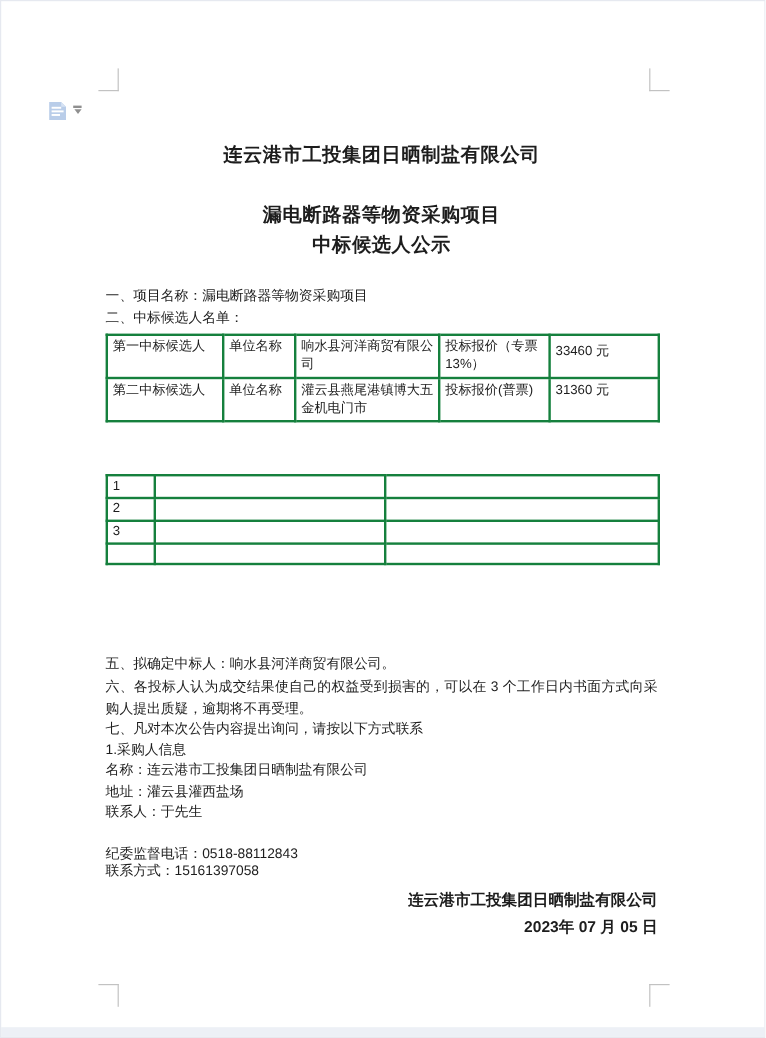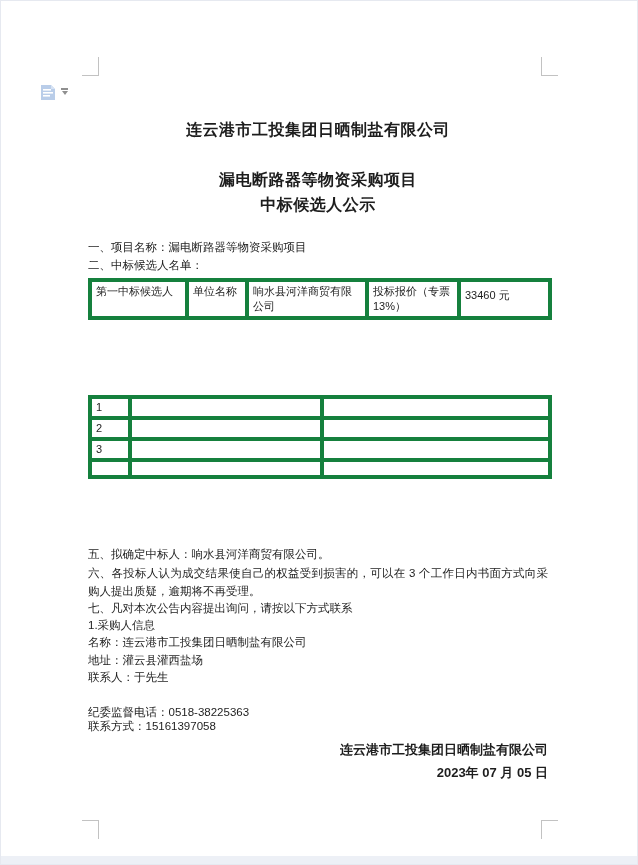--- a/index.html
+++ b/index.html
@@ -31,21 +31,21 @@
 
   .content { position: absolute; left: 88px; top: 0; width: 460px; }
   .abs { position: absolute; left: 0; margin-top: 35px; }
 
   .doc-title { width: 460px; text-align: center; font-weight: bold; font-size: 16px;
     letter-spacing: 0.5px; line-height: 18px; }
   .para { font-size: 11.5px; line-height: 15px; width: 460px; }
   .para.wrap { text-align: justify; line-height: 18px; }
 
   table { border-collapse: collapse; table-layout: fixed; width: 460px; background: #fff; }
-  td, th { border: 4px solid #15803d; font-size: 11px; line-height: 15px;
+  td, th { border: 2px solid #15803d; font-size: 11px; line-height: 15px;
     padding: 2px 4px; vertical-align: top; text-align: left; font-weight: normal; }
   .t2 td, .t2 th { height: 17px; padding: 1px 4px; }
 
   .sig { width: 460px; text-align: right; font-weight: bold; font-size: 13px; line-height: 16px; }
 </style>
 </head>
 <body>
 
 <div class="page">
 
@@ -88,20 +88,27 @@
           <col style="width:91px">
       </colgroup>
       <tbody>
         <tr style="height:34px">
           <td>第一中标候选人</td>
           <td>单位名称</td>
           <td>响水县河洋商贸有限公司</td>
           <td>投标报价（专票13%）</td>
           <td style="padding-top:6px">33460 元</td>
         </tr>
+        <tr style="height:34px">
+          <td>第二中标候选人</td>
+          <td>单位名称</td>
+          <td>灌云县燕尾港镇博大五金机电门市</td>
+          <td>投标报价(普票)</td>
+          <td>31360 元</td>
+        </tr>
       </tbody>
     </table>
 
     <div class="para abs" style="top:361px">三、无效标名单及原因</div>
 
     <table class="t2" style="position:absolute; top:395px">
       <colgroup>
         <col style="width:40px">
           <col style="width:192px">
           <col style="width:228px">
@@ -132,21 +139,21 @@
 
     <div class="para abs" style="top:512px">五、拟确定中标人：响水县河洋商贸有限公司。</div>
     <div class="para wrap abs" style="top:529px">六、各投标人认为成交结果使自己的权益受到损害的，可以在 3 个工作日内书面方式向采购人提出质疑，逾期将不再受理。</div>
     <div class="para abs" style="top:566px">七、凡对本次公告内容提出询问，请按以下方式联系</div>
 
     <div class="para abs" style="top:583px">1.采购人信息</div>
     <div class="para abs" style="top:600px">名称：连云港市工投集团日晒制盐有限公司</div>
     <div class="para abs" style="top:618px">地址：灌云县灌西盐场</div>
     <div class="para abs" style="top:635px">联系人：于先生</div>
     <div class="para abs" style="top:684px">联系方式：15161397058</div>
-    <div class="para abs" style="top:670px">纪委监督电话：0518-38225363</div>
+    <div class="para abs" style="top:670px">纪委监督电话：0518-88112843</div>
 
     <div class="sig abs" style="top:707px">连云港市工投集团日晒制盐有限公司</div>
     <div class="sig abs" style="top:730px">2023年 07 月 05 日</div>
 
   </div>
 
   <div class="bottom-strip"></div>
   <div class="frame"></div>
 </div>
 

